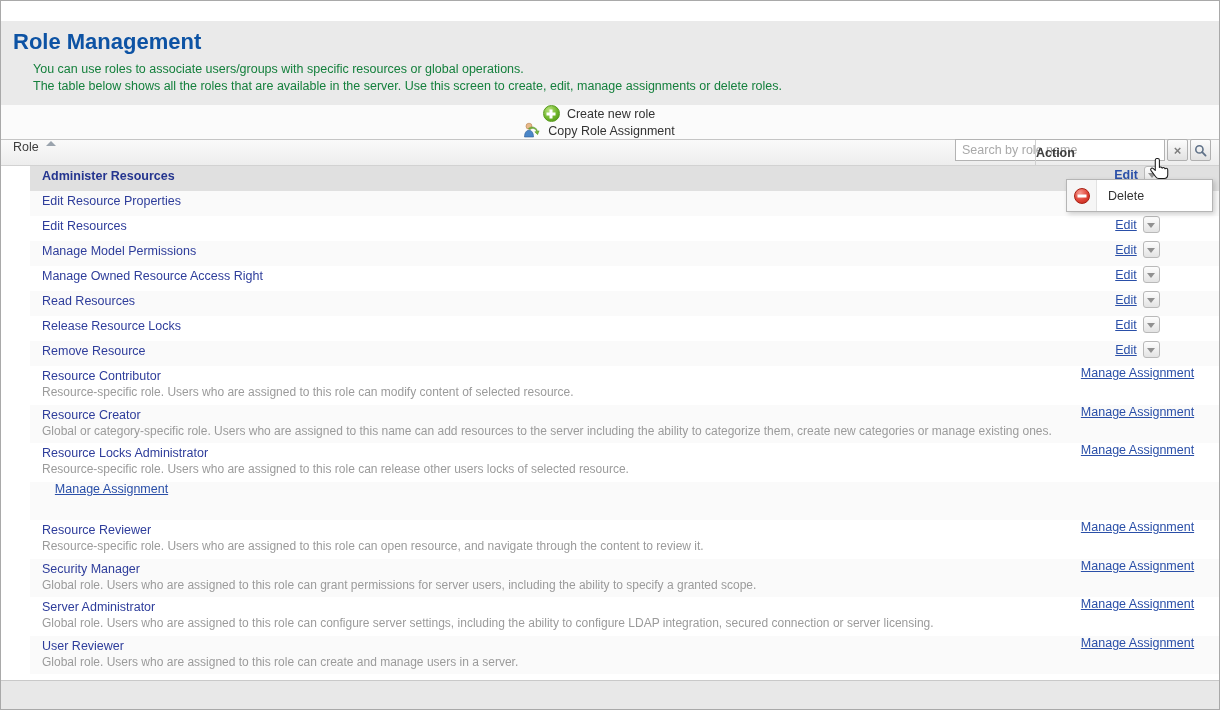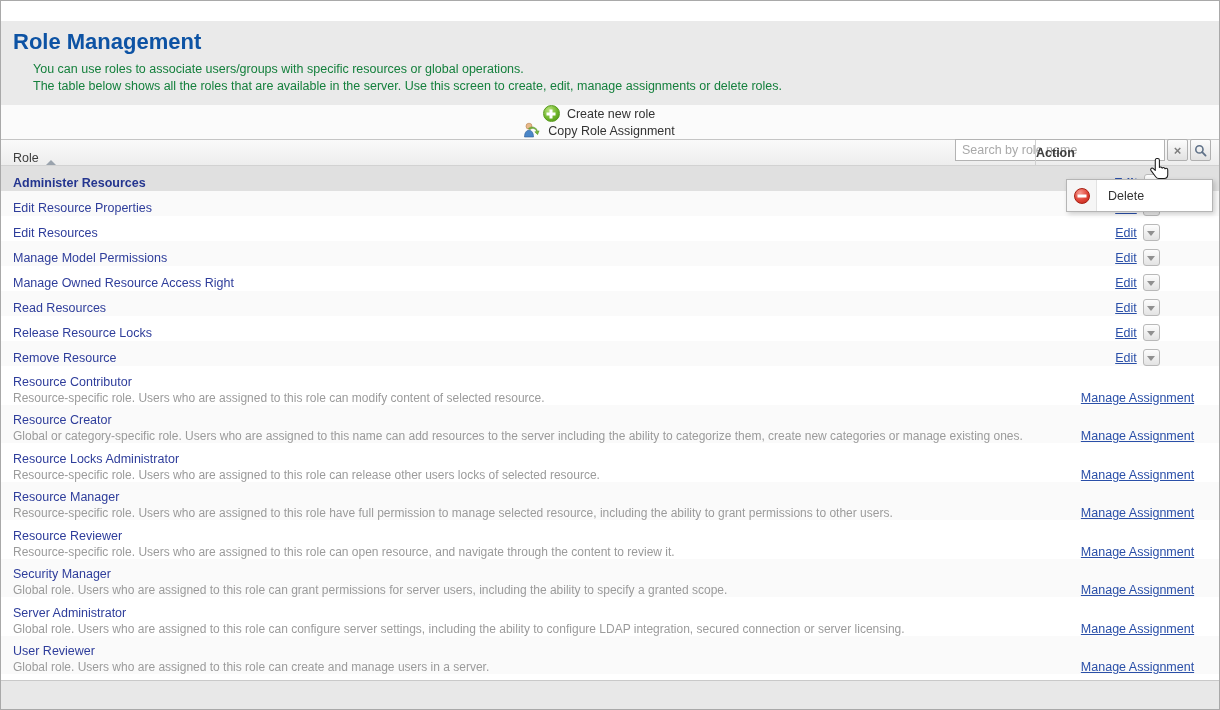--- a/index.html
+++ b/index.html
@@ -30,27 +30,27 @@
       font-family:"Liberation Sans", sans-serif; font-size:12.5px; color:#444; outline:none; }
   .search input::placeholder { color:#a9a9a9; }
   .sq-btn { width:21px; height:22px; margin-left:2px; border:1px solid #b0b0b0; border-radius:2px;
       background:linear-gradient(#fcfcfc,#e2e2e2); display:flex; align-items:center; justify-content:center;
       cursor:pointer; }
   .x-glyph { color:#7d7d7d; font-size:13px; font-weight:bold; line-height:1; }
 
   
   .grid-header { height:27px; display:flex; border-top:1px solid #c5c5c5; border-bottom:1px solid #d2d2d2;
       background:linear-gradient(#fafafa,#ededed); font-size:12.5px; color:#3d3d3d; }
-  .gh-role { flex:1; display:flex; align-items:flex-end; padding-left:12px; gap:7px; cursor:pointer; }
+  .gh-role { flex:1; display:flex; align-items:flex-start; padding-left:12px; gap:7px; cursor:pointer; }
   .sort-asc { width:0; height:0; border-left:5px solid transparent; border-right:5px solid transparent;
       border-bottom:5px solid #9aa3ad; margin-top:1px; }
   .gh-action { width:184px; border-left:1px solid #d0d0d0; display:flex; align-items:center; justify-content:flex-start; cursor:pointer;font-weight:bold; }
 
   .grid-body { background:#fff; }
-  .row { display:flex; height:25px; align-items:flex-end; }
+  .row { display:flex; height:25px; align-items:flex-start;margin-left:29px; }
   .row.tall { height:38.5px; }
   .row.stripe { background:#fafafa; }
   .row.selected { background:#e0e0e0; }
   .cell-role { flex:1; padding-left:12px; overflow:hidden; white-space:nowrap; }
   .role-link { color:#2e3d9b; font-size:12.5px; text-decoration:none; cursor:pointer; }
   .role-link.bold { font-weight:bold; color:#24358f; }
   .desc { color:#9b9b9b; font-size:12px; margin-top:1px; }
   .cell-action { width:163px; display:flex; align-items:center; justify-content:center; gap:6px; }
   .act-link { color:#2a4fa8; font-size:12.5px; text-decoration:underline; cursor:pointer; }
   .act-link.bold { font-weight:bold; }
@@ -214,21 +214,20 @@
           <a class="act-link">Manage Assignment</a>
         </div>
       </div>
       <div class="row tall">
         <div class="cell-role"><a class="role-link">Resource Locks Administrator</a><div class="desc">Resource-specific role. Users who are assigned to this role can release other users locks of selected resource.</div></div>
         <div class="cell-action">
           <a class="act-link">Manage Assignment</a>
         </div>
       </div>
       <div class="row tall stripe">
-        <div class="cell-role"><a class="role-link">Resource Manager</a><div class="desc">Resource-specific role. Users who are assigned to this role have full permission to manage selected resource, including the ability to grant permissions to other users.</div></div>
         <div class="cell-action">
           <a class="act-link">Manage Assignment</a>
         </div>
       </div>
       <div class="row tall">
         <div class="cell-role"><a class="role-link">Resource Reviewer</a><div class="desc">Resource-specific role. Users who are assigned to this role can open resource, and navigate through the content to review it.</div></div>
         <div class="cell-action">
           <a class="act-link">Manage Assignment</a>
         </div>
       </div>

